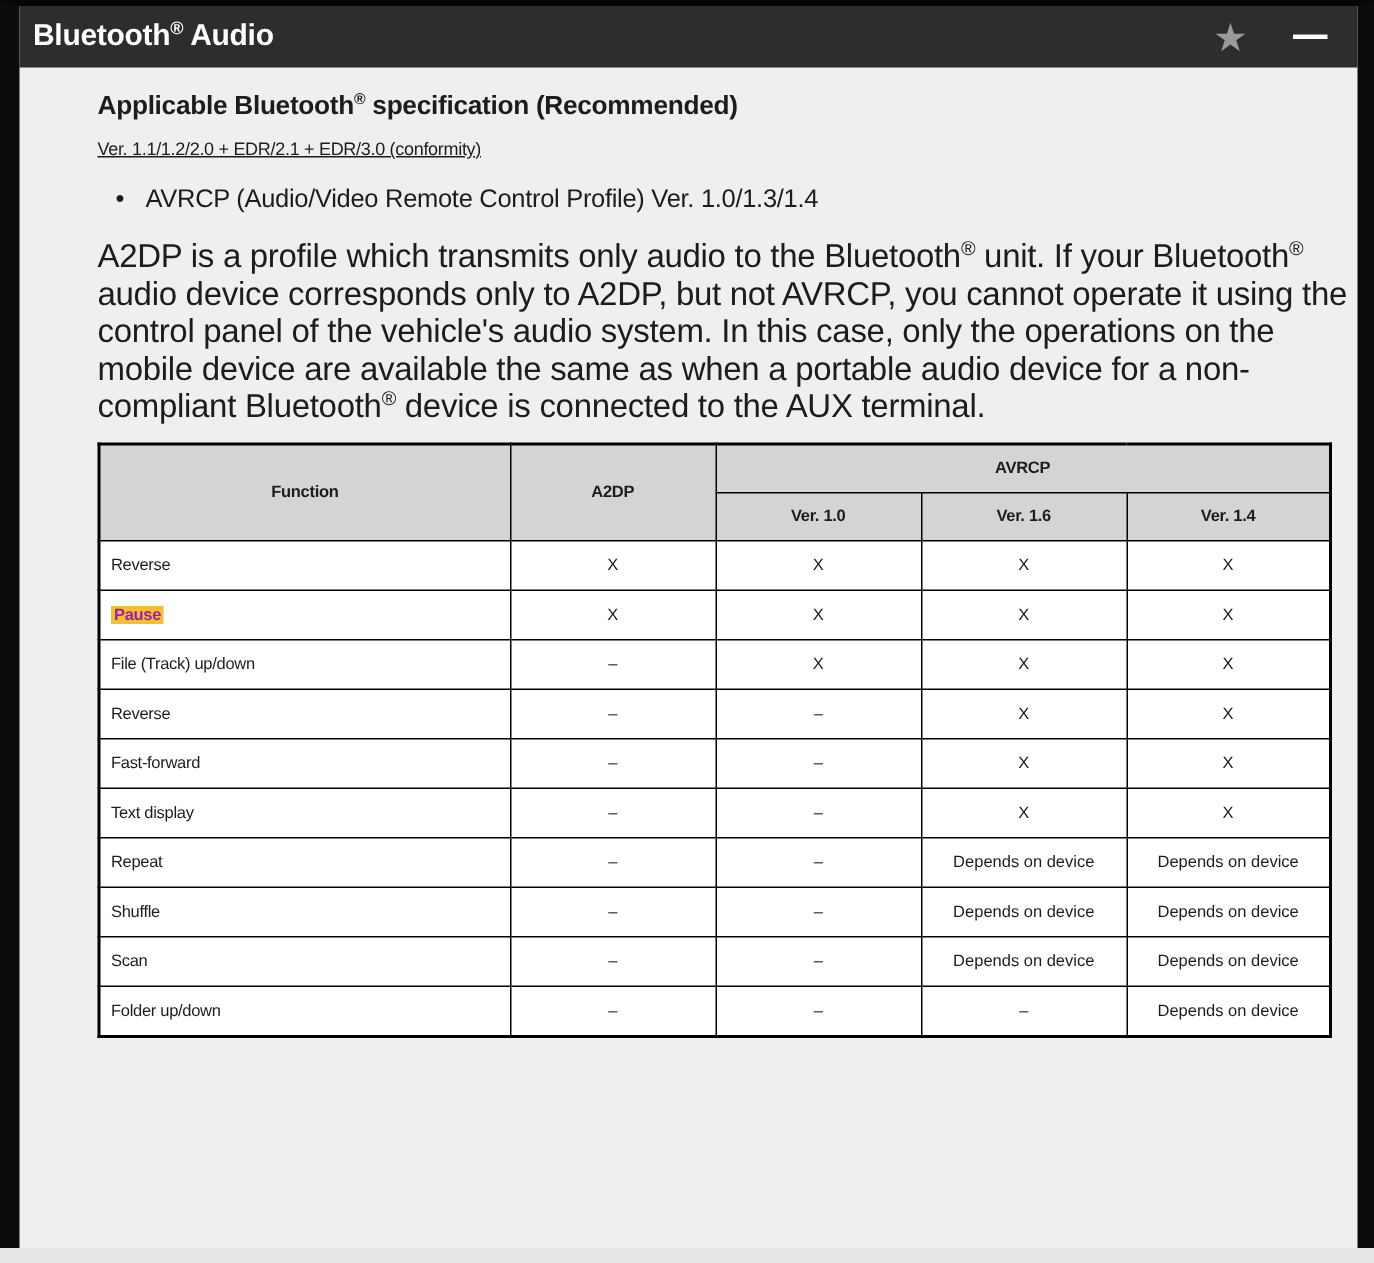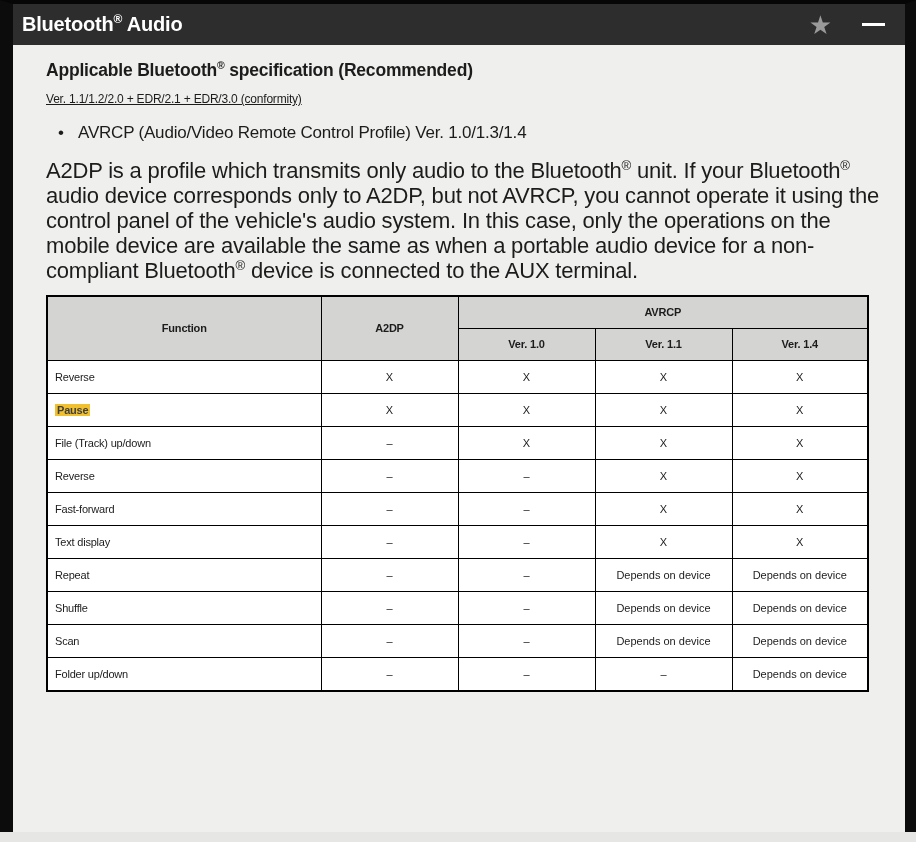--- a/index.html
+++ b/index.html
@@ -7,36 +7,36 @@
     font-family:"Liberation Sans","DejaVu Sans",sans-serif; background:#e6e6e4; }
   .window { position:absolute; left:0; top:0; width:916px; height:832px;
     background:#efefed; border-left:13px solid #0c0c0c; border-right:11px solid #0c0c0c;
     border-top:4px solid #060606; }
   .titlebar { height:41px; background:#2e2d2d; display:flex; align-items:center;
     padding:0 16px 0 9px; }
   .titlebar .title { color:#ffffff; font-size:20px; font-weight:bold; letter-spacing:-0.2px; }
   .titlebar .spacer { flex:1; }
   .star { color:#9a9a9a; font-size:26px; line-height:26px; cursor:pointer; }
   .minimize { width:23px; height:3px; background:#ffffff; margin-left:30px; margin-right:4px; cursor:pointer; }
-  .content { padding:13px 0 0 33px; color:#1c1c1c; }
+  .content { padding:13px 0 0 52px; color:#1c1c1c; }
   .h-spec { font-size:17.5px; font-weight:bold; line-height:24px; margin-bottom:4px; letter-spacing:-0.2px; }
   .spec-val { font-size:12px; line-height:26px; margin-bottom:6px; letter-spacing:-0.2px;text-decoration:underline; }
   .h-resp { font-size:17.5px; font-weight:bold; line-height:24px; margin-bottom:2px; letter-spacing:-0.2px; }
   ul.profiles { list-style:none; margin:0 0 0 12px; }
   ul.profiles li { font-size:17px; line-height:30px; padding-left:20px; position:relative; letter-spacing:-0.2px; }
   ul.profiles li::before { content:"•"; position:absolute; left:0; top:0; font-size:17px; }
   .desc { margin-top:10px; width:842px; font-size:22px; line-height:25px; letter-spacing:-0.2px; }
   sup.reg { font-size:60%; vertical-align:super; line-height:0; }
   table.support { border-collapse:collapse; table-layout:fixed; width:821px; margin-top:12px;
     background:#ffffff; border:2px solid #000; font-size:11px; color:#1c1c1c; }
   table.support th, table.support td { border:1px solid #000; }
   table.support thead th { background:#d4d4d3; font-weight:bold; height:32px; text-align:center; letter-spacing:-0.2px; }
   td.fn { text-align:left; padding:2px 7px; height:32px; letter-spacing:-0.2px; }
   td.val { text-align:center; padding:2px 8px; line-height:28px; }
-  mark.hl { font-weight:bold; color:#404040; padding:0 2px; }
+  mark.hl { font-weight:bold; color:#a21caf; padding:0 2px; }
   col.c-fn { width:274px; } col.c-a2dp { width:137px; }
   col.c-v10 { width:137px; } col.c-v13 { width:137px; } col.c-v14 { width:136px; }
 </style>
 </head>
 <body>
 
 <div class="window">
   <div class="titlebar">
     <div class="title"><span>Bluetooth</span><sup class="reg">®</sup><span> Audio</span></div>
     <div class="spacer"></div>
@@ -61,21 +61,21 @@
           <col class="c-v14">
       </colgroup>
       <thead>
         <tr>
           <th rowspan="2">Function</th>
           <th rowspan="2">A2DP</th>
           <th colspan="3">AVRCP</th>
         </tr>
         <tr>
           <th>Ver. 1.0</th>
-          <th>Ver. 1.1</th>
+          <th>Ver. 1.6</th>
           <th>Ver. 1.4</th>
         </tr>
       </thead>
       <tbody>
           <tr>
             <td class="fn">Reverse</td>
             <td class="val">X</td>
             <td class="val">X</td>
             <td class="val">X</td>
             <td class="val">X</td>

